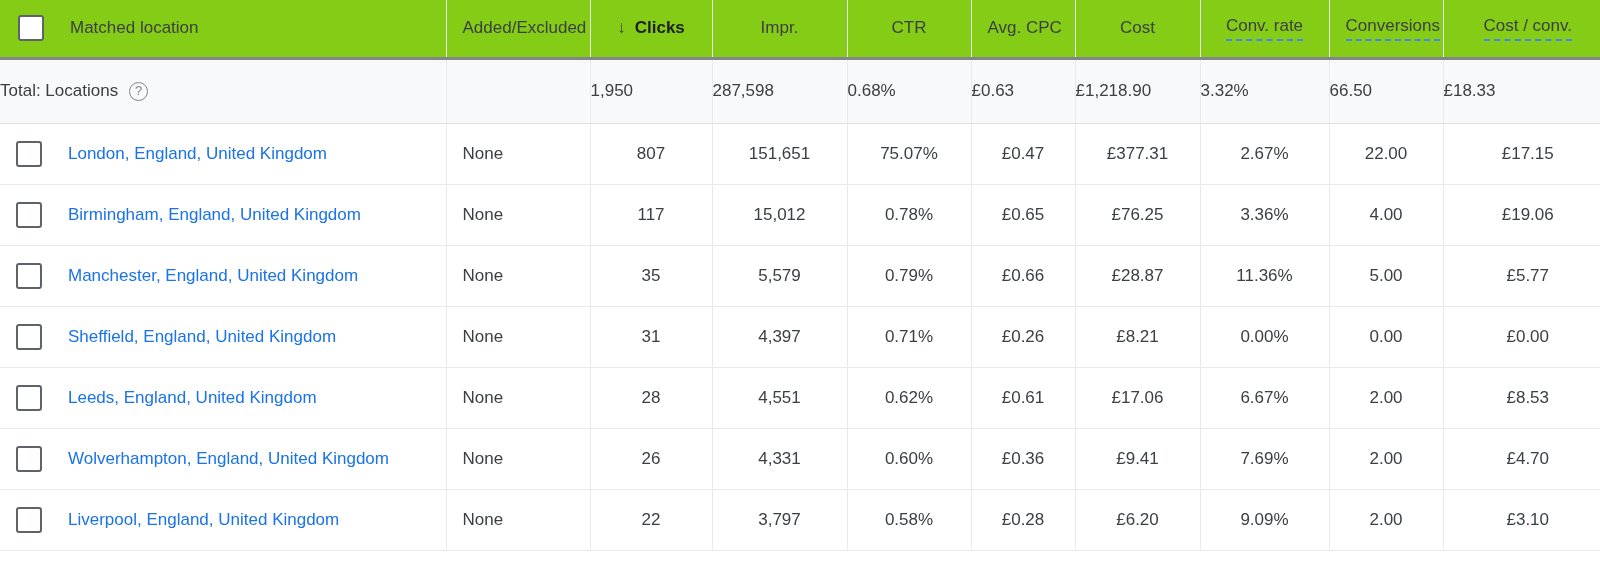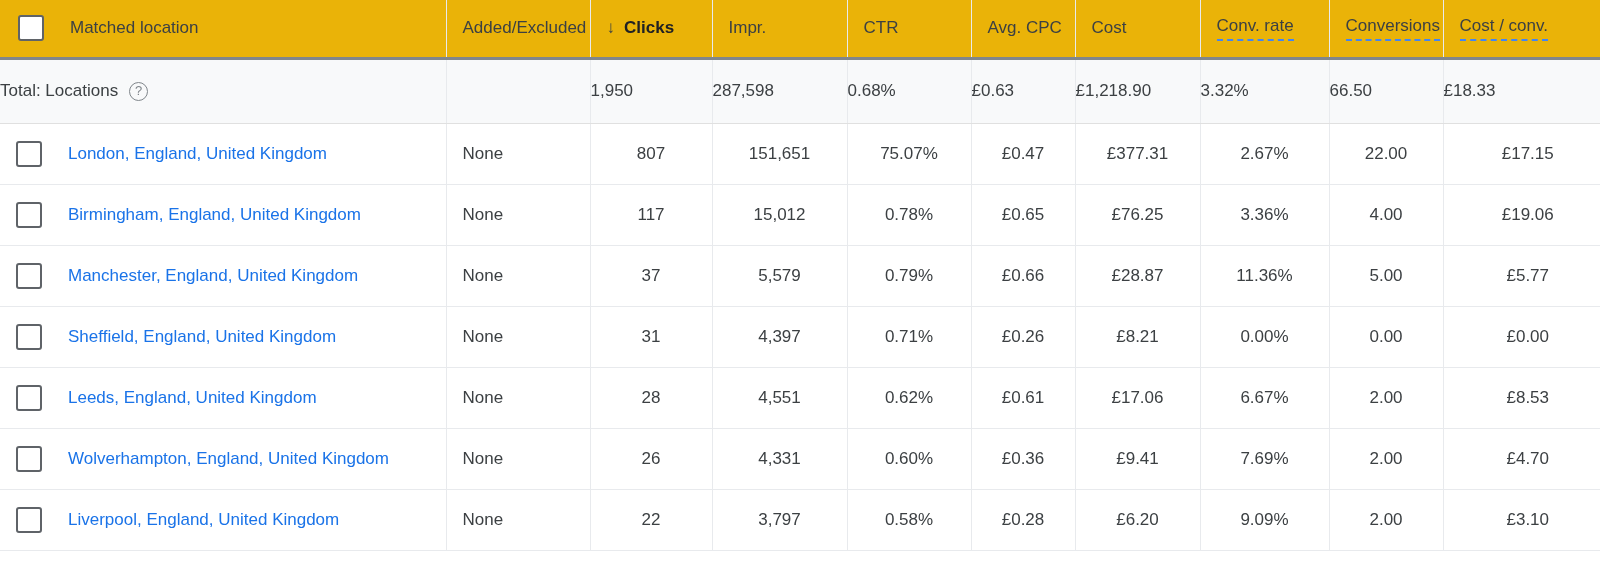--- a/index.html
+++ b/index.html
@@ -45,30 +45,30 @@
 
   
   thead tr {
     height: 58px;
   }
   thead th {
     padding: 4px 16px;
     font-weight: 400;
     font-size: 17px;
     color: #3c4043;
-    background: #eab308;
+    background: #84cc16;
     border-right: 1px solid #e8eaed;
     border-bottom: 3px solid #80868b;
     vertical-align: middle;
     white-space: nowrap;
     overflow: hidden;
     text-overflow: clip;
     box-sizing: border-box;
   }
-  thead th.num { text-align: left; }
+  thead th.num { text-align: center; }
   thead th.txt { text-align: left; }
   thead th.last { border-right: none; }
 
   th.th-loc {
     padding-left: 18px;
     padding-right: 8px;
   }
   .th-loc-inner {
     display: flex;
     align-items: center;
@@ -284,21 +284,21 @@
           <td class="num last">£19.06</td>
         </tr>
         <tr class="data-row">
           <td class="txt loc-cell">
             <span class="loc-inner">
               <span class="cbx"></span>
               <a class="loc-link">Manchester, England, United Kingdom</a>
             </span>
           </td>
           <td class="txt">None</td>
-          <td class="num">37</td>
+          <td class="num">35</td>
           <td class="num">5,579</td>
           <td class="num">0.79%</td>
           <td class="num">£0.66</td>
           <td class="num">£28.87</td>
           <td class="num">11.36%</td>
           <td class="num">5.00</td>
           <td class="num last">£5.77</td>
         </tr>
         <tr class="data-row">
           <td class="txt loc-cell">

